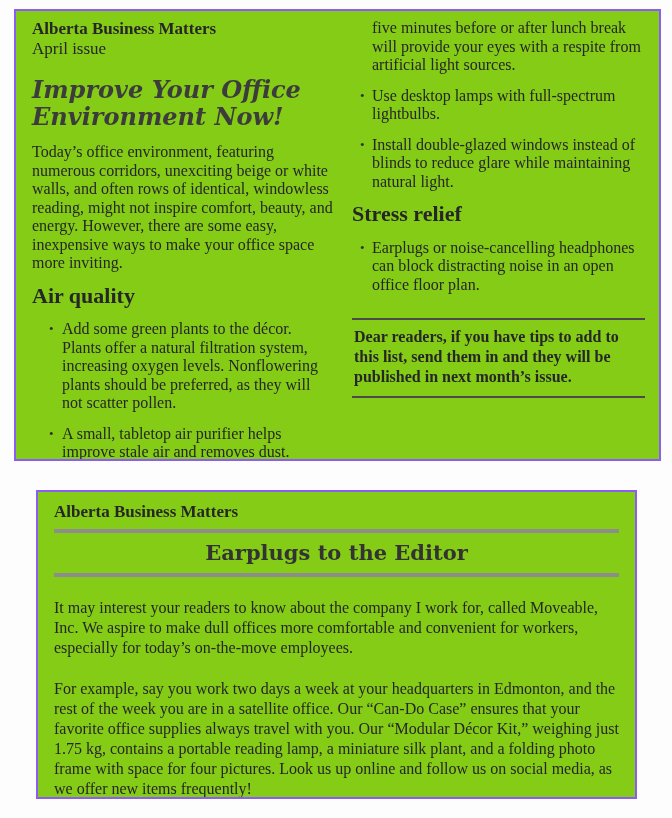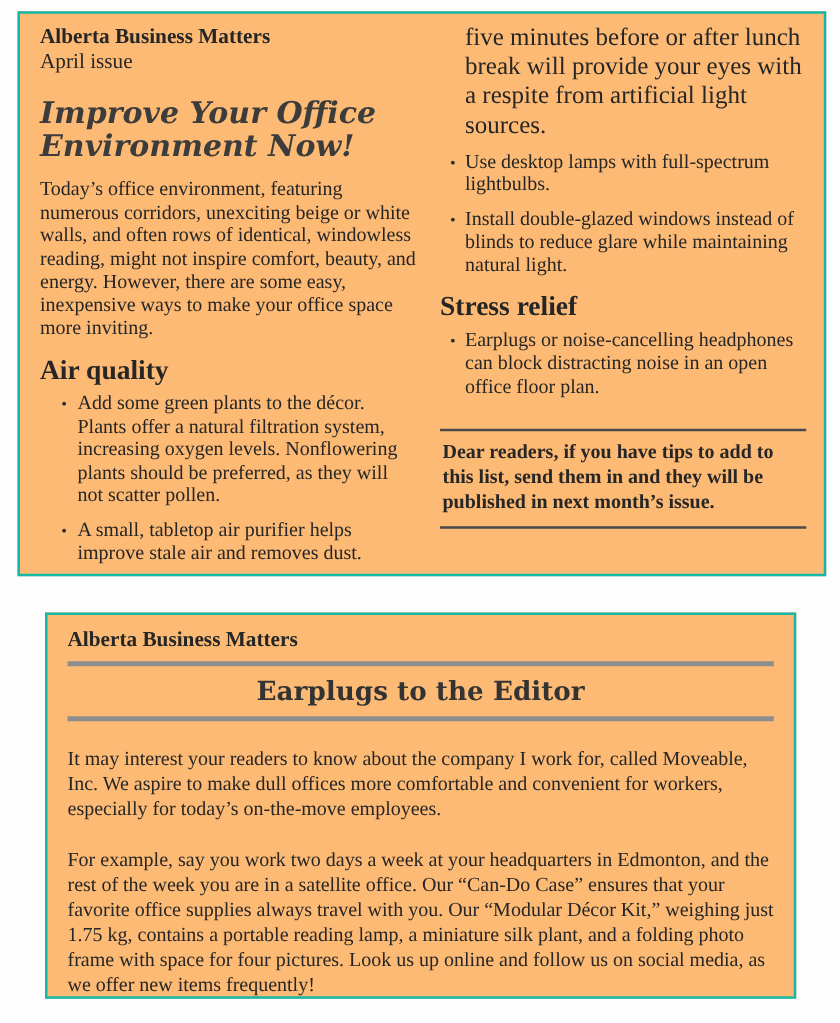--- a/index.html
+++ b/index.html
@@ -5,46 +5,46 @@
   html,body{margin:0;padding:0;}
   body{
     width:672px;height:818px;position:relative;
     background:#fdfdfd;
     font-family:"Liberation Serif", serif;
     color:#262626;
     -webkit-font-smoothing:antialiased;
   }
   .box{
     position:absolute;box-sizing:border-box;
-    border:2px solid #14b8a6;background:#fdba74;overflow:hidden;
+    border:2px solid #8b5cf6;background:#84cc16;overflow:hidden;
   }
   #article-box{left:14px;top:9px;width:647px;height:452px;padding:8px 14px 8px 16px;}
   #letters-box{left:36px;top:490px;width:601px;height:309px;padding:10px 16px;}
   .columns{display:flex;gap:18px;height:100%;}
   .col-left{width:302px;flex:0 0 302px;}
   .col-right{flex:1;min-width:0;}
   .masthead{font-weight:bold;font-size:17px;line-height:1.2;}
   .issue{font-size:17px;line-height:1.2;}
   .article-title{
     font-family:"DejaVu Serif", serif;font-weight:bold;
     font-size:24px;line-height:1.15;color:#3c3c3c;
     margin:16px 0 12px 0;letter-spacing:0px;font-style:italic;
   }
   .body-text{font-size:16px;line-height:1.16;margin:0 0 8px 0;}
   .subhead{font-weight:bold;font-size:22px;margin:10px 0 6px 0;line-height:1.15;}
   ul.bullets{list-style:none;margin:0 0 4px 0;padding:0 0 0 30px;}
   ul.bullets li{
-    font-size:16px;line-height:1.16;position:relative;margin:0 0 9px 0;
+    font-size:16px;line-height:1.16;position:relative;margin:12px 0 9px 0;
   }
   ul.bullets li::before{
     content:"•";position:absolute;left:-13px;top:1px;font-size:13px;color:#2e2e2e;
   }
   .col-right ul.bullets{padding-left:20px;}
   .col-right ul.bullets li::before{left:-12px;}
-  .continuation{font-size:20px;line-height:1.16;margin:0 0 9px 20px;}
+  .continuation{font-size:16px;line-height:1.16;margin:0 0 9px 20px;}
   .editor-note{
     margin-top:24px;
     border-top:2px solid #4a4a4a;border-bottom:2px solid #4a4a4a;
     padding:7px 2px 9px 2px;
     font-weight:bold;font-size:16px;line-height:1.25;
   }
   .thick-rule{height:4px;background:#8d8d8d;border:0;margin:7px 0;}
   .letters-title{
     font-family:"DejaVu Serif", serif;font-weight:bold;
     font-size:21px;color:#333333;text-align:center;margin:7px 0;line-height:1.2;

